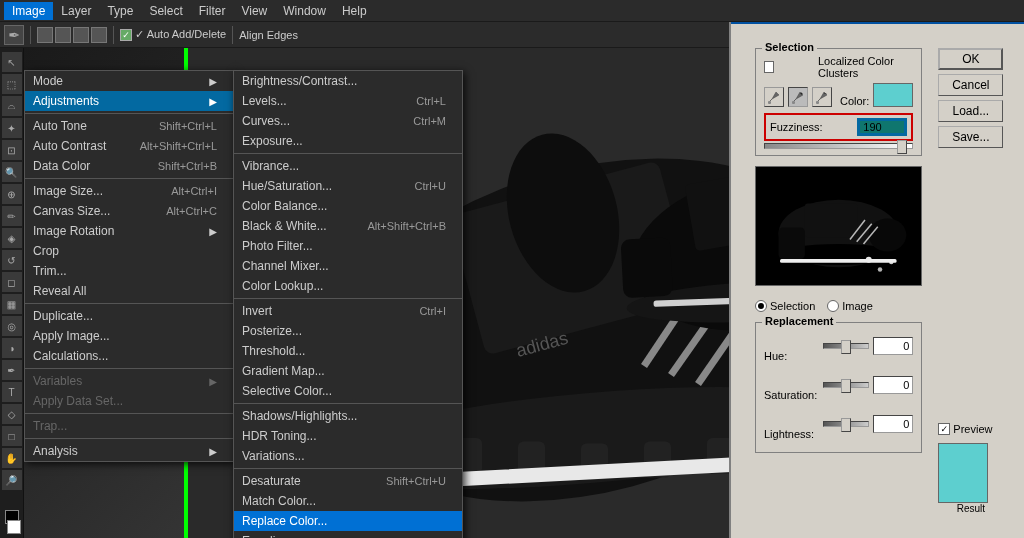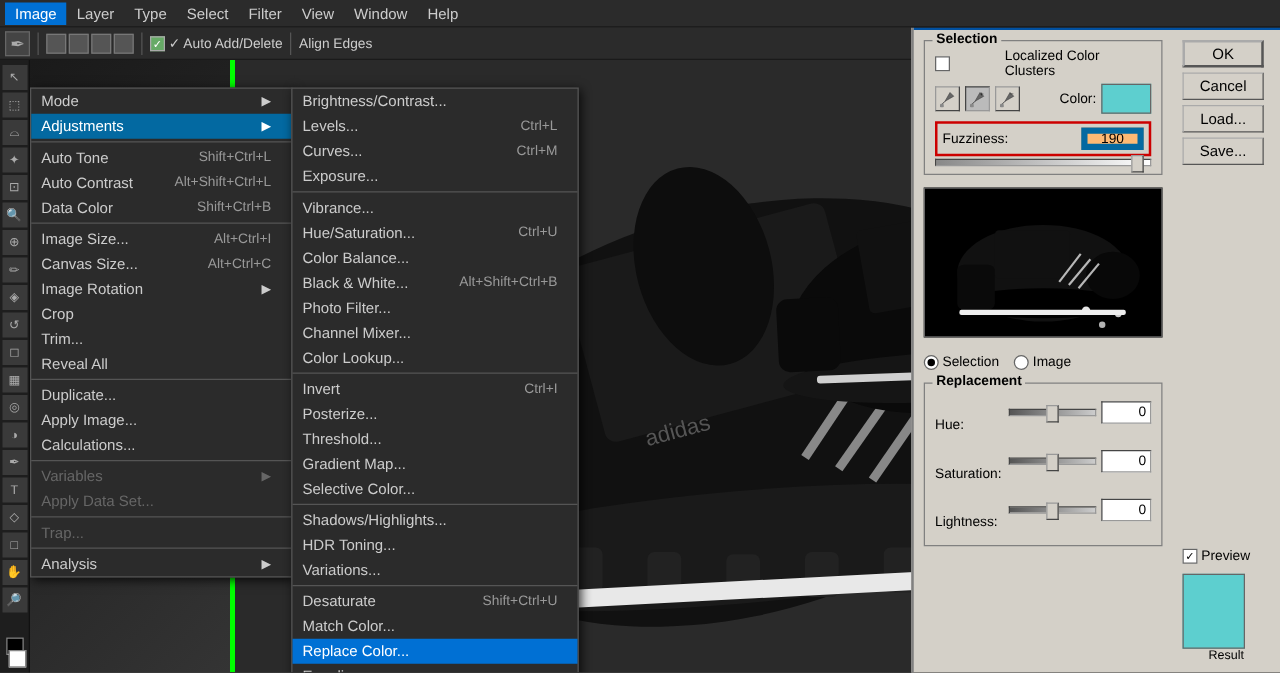--- a/index.html
+++ b/index.html
@@ -90,22 +90,22 @@
     
     .color-swatch {
       width: 40px; height: 24px; background: #5dcfcf; border: 1px solid #666; cursor: pointer;
     }
     .fuzziness-row {
       display: flex; align-items: center; gap: 4px;
       border: 2px solid #cc0000; padding: 3px 4px; background: #d4d0c8;
     }
     .fuzziness-label { font-size: 11px; color: #000; flex: 1; }
     .fuzziness-input {
-      width: 50px; height: 18px; border: 5px solid #0369a1; background: #fdba74;
-      text-align: center; font-size: 11px; padding: 1px 3px; outline: none;
+      width: 50px; height: 18px; border: 3px solid #0369a1; background: #0f766e;
+      text-align: left; font-size: 11px; padding: 1px 3px; outline: none;
     }
     
     .slider-track {
       width: 100%; height: 6px; background: linear-gradient(to right, #888, #fff);
       border: 1px inset #999; position: relative; margin-top: 2px;
     }
     .slider-thumb {
       position: absolute; right: 5px; top: -4px;
       width: 10px; height: 14px; background: #d4d0c8; border: 1px outset #999; cursor: pointer;
     }
@@ -429,33 +429,33 @@
   </div>
 
   <div class="dialog-outer">
     <div style="background:#d4d0c8;width:295px;height:538px;border-left:2px solid #808080;display:flex;flex-direction:column;">
 
       <div class="dialog-titlebar">
         <span>Replace Color</span>
         <div class="dialog-close-btn">✕</div>
       </div>
 
-      <div style="padding:8px;flex:1;display:flex;gap:16px;">
+      <div style="padding:24px;flex:1;display:flex;gap:16px;">
 
         <div style="flex:1;display:flex;flex-direction:column;gap:6px;">
 
           <div style="border:1px solid #808080;padding:6px 8px;position:relative;">
             <span style="position:absolute;top:-8px;left:6px;background:#d4d0c8;padding:0 3px;font-size:11px;font-weight:bold;color:#000;">Selection</span>
 
             <div class="checkbox-row">
               <div class="checkbox"></div>
               <span style="font-size:11px;color:#000;margin-left:40px;">Localized Color Clusters</span>
             </div>
 
-            <div style="display:flex;align-items:center;gap:4px;margin-top:4px;">
+            <div style="display:flex;align-items:flex-end;gap:4px;margin-top:4px;">
               <div class="eyedropper-btn">
                 <svg width="14" height="14" viewBox="0 0 14 14">
                   <path d="M2,12 L5,9 L9,2 L12,5 L5,9 Z" fill="#666" stroke="#444" stroke-width="0.5"></path>
                   <rect x="1" y="11" width="3" height="3" rx="1" fill="#888"></rect>
                 </svg>
               </div>
               <div class="eyedropper-btn active">
                 <svg width="14" height="14" viewBox="0 0 14 14">
                   <path d="M2,12 L5,9 L9,2 L12,5 L5,9 Z" fill="#666" stroke="#444" stroke-width="0.5"></path>
                   <rect x="1" y="11" width="3" height="3" rx="1" fill="#888"></rect>

